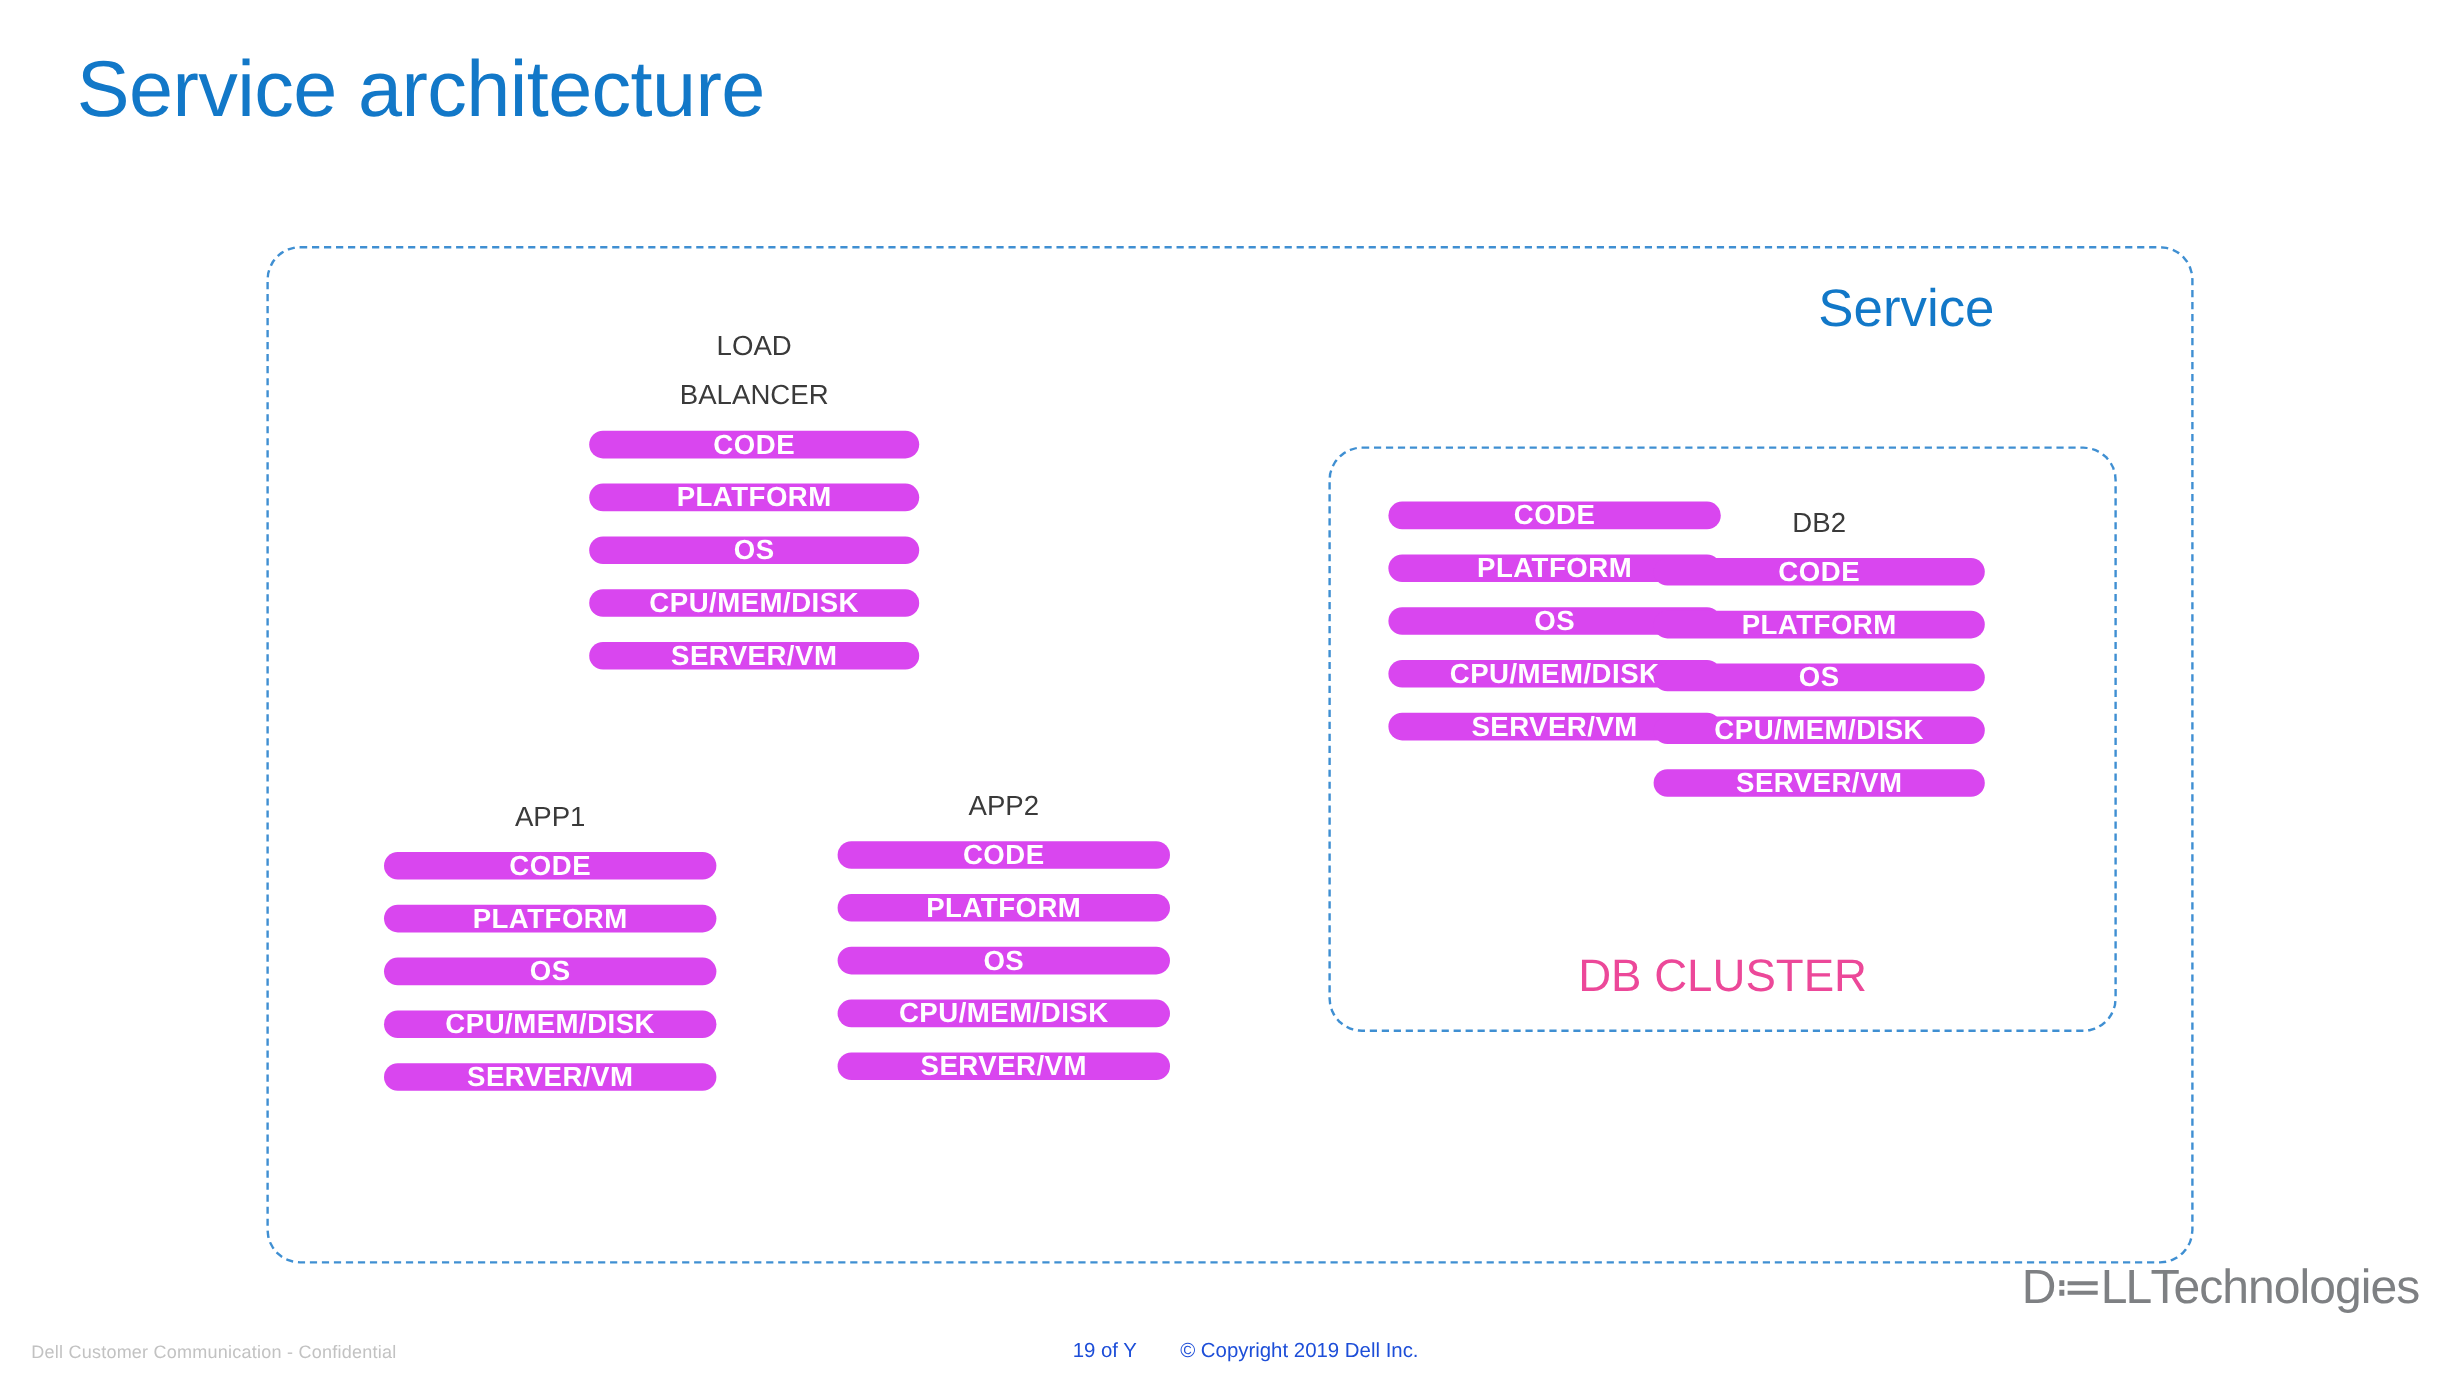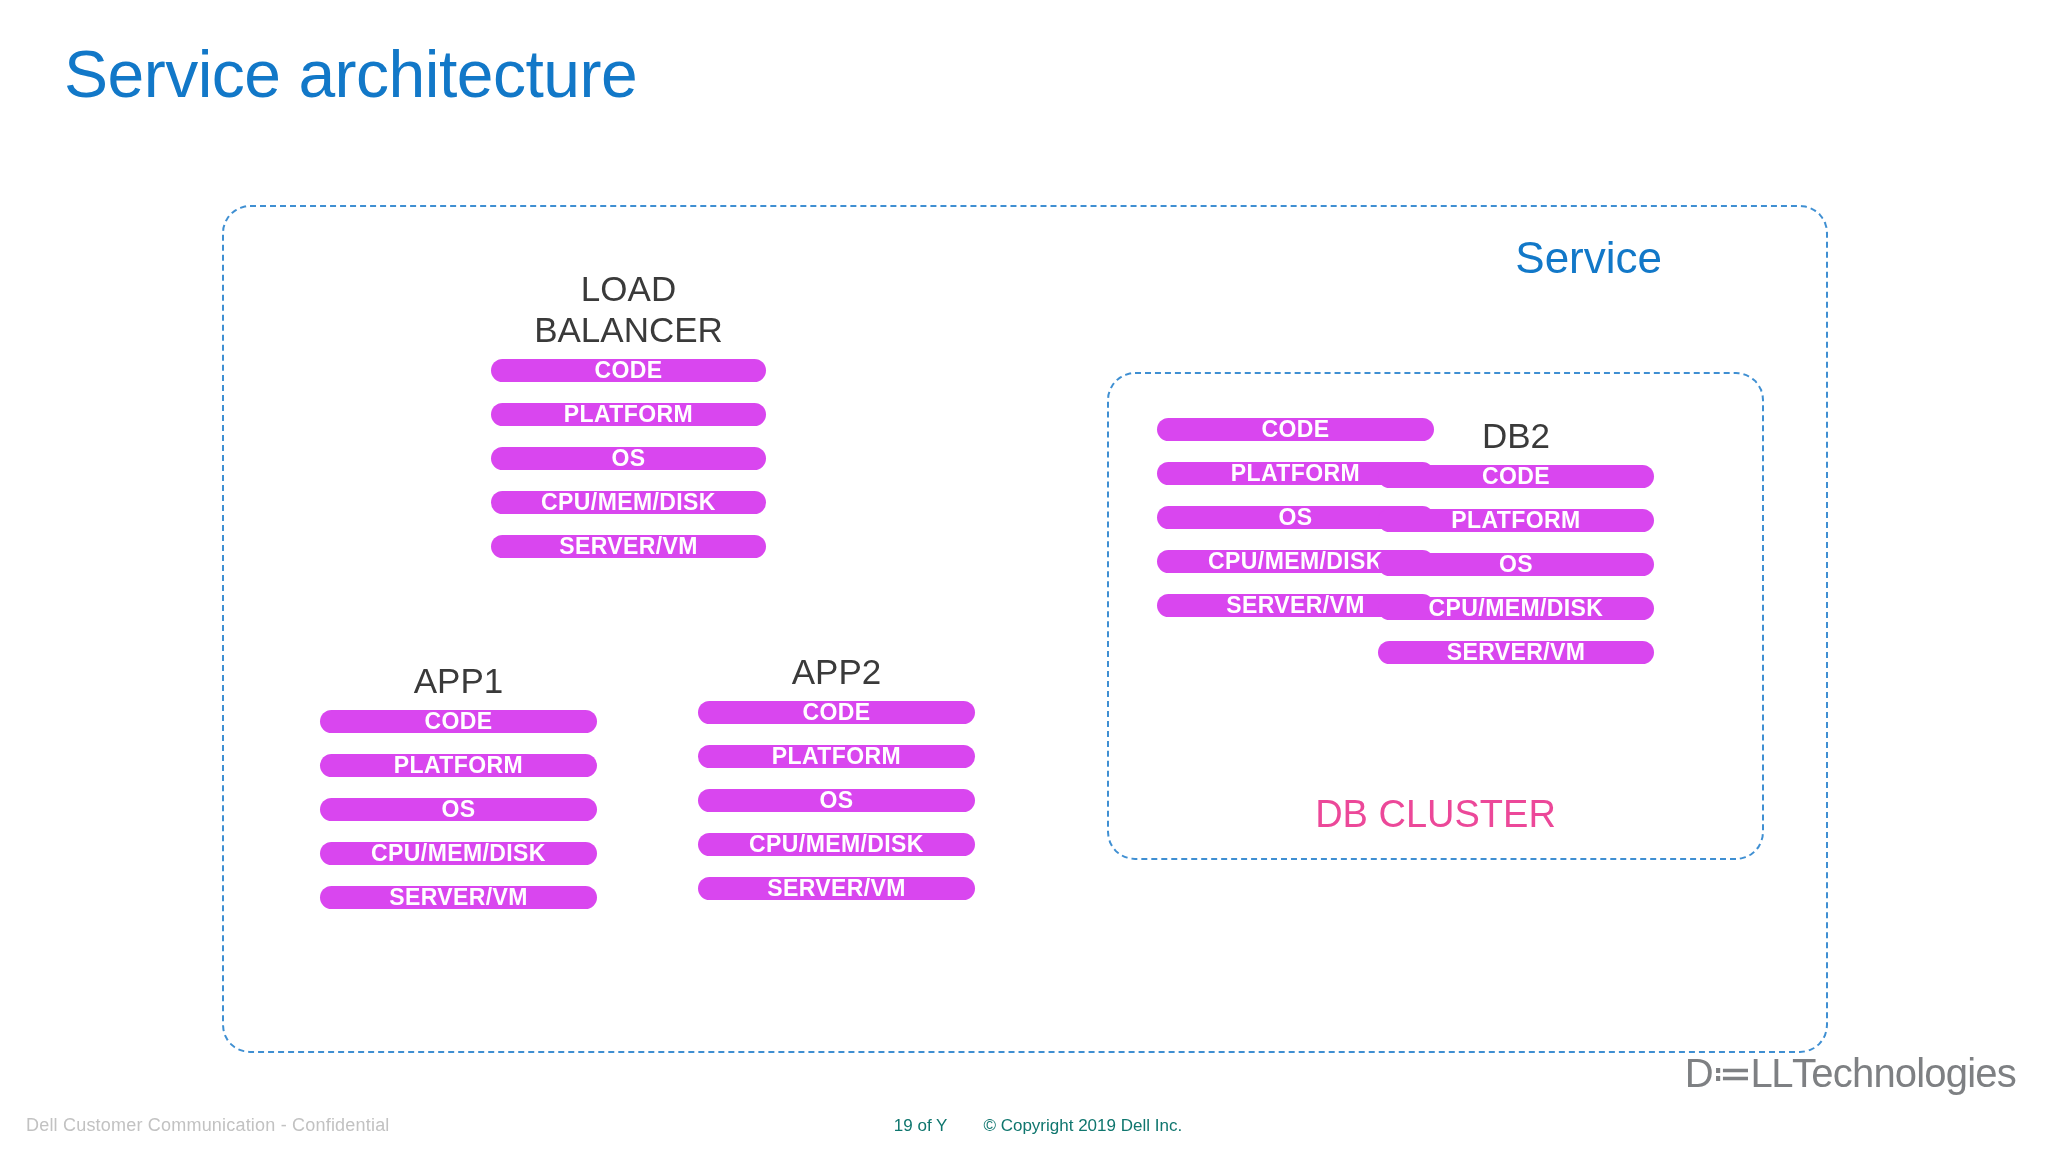--- a/index.html
+++ b/index.html
@@ -77,21 +77,21 @@
   }
 
   
   .stack {
     position: absolute;
   }
 
   .stack-title {
     width: 100%;
     text-align: center;
-    font-size: 35px;
+    font-size: 23px;
     line-height: 41px;
     color: #3A3A3A;
     font-weight: 400;
     margin-bottom: 9px;
     white-space: pre-line;
   }
 
   .layer {
     width: 100%;
     height: 23px;
@@ -137,34 +137,34 @@
     left: 1378px;
     top: 415px;
     width: 276px;
   }
 
   
   #footer-confidential {
     position: absolute;
     left: 26px;
     bottom: 16px;
-    font-size: 18px;
+    font-size: 15px;
     color: #C2C2C2;
     letter-spacing: 0.2px;
     white-space: nowrap;
   }
 
   #footer-center {
     position: absolute;
     left: 0;
     bottom: 16px;
     width: 100%;
     text-align: center;
     font-size: 17px;
-    color: #0f766e;
+    color: #1d4ed8;
     white-space: nowrap;
     padding-left: 28px;
   }
 
   #footer-page-number { margin-right: 36px; }
 
   #dell-logo {
     position: absolute;
     right: 32px;
     bottom: 56px;

